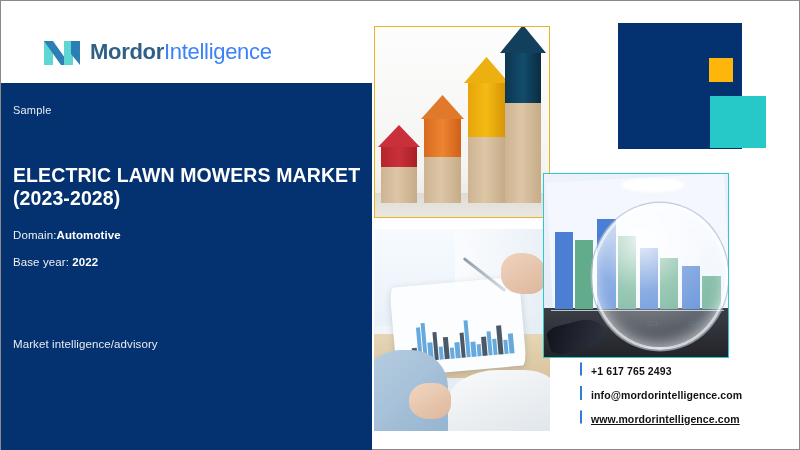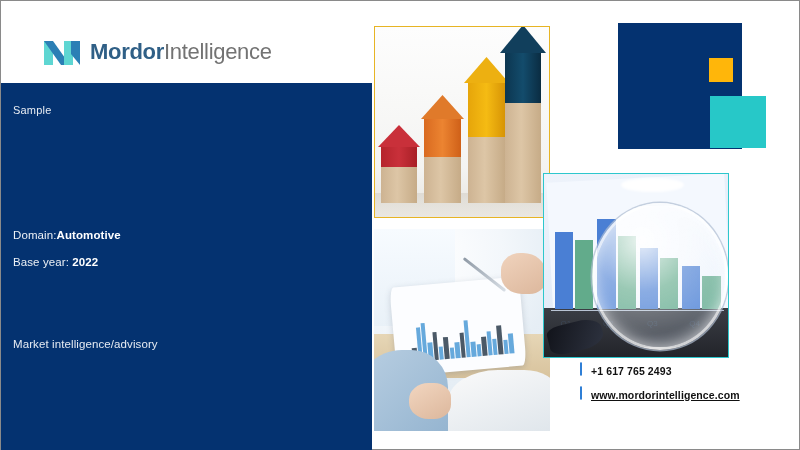--- a/index.html
+++ b/index.html
@@ -11,21 +11,21 @@
     overflow:hidden;
   }
   .page { position:absolute; inset:0; background:#fff; border:1px solid #8a8a8a; }
 
   
   .header { position:absolute; left:0; top:0; width:372px; height:82px; background:#fff; }
   .logo-wrap { position:absolute; left:42px; top:32px; display:flex; align-items:center; gap:9px; }
   .logo-mark { width:38px; height:38px; position:relative; }
   .logo-text { font-size:22px; letter-spacing:-0.3px; white-space:nowrap; }
   .logo-text .b { font-weight:bold; color:#2f5f86; }
-  .logo-text .l { font-weight:400; color:#737373; }
+  .logo-text .l { font-weight:400; color:#3b82f6; }
 
   
   .navy { position:absolute; left:0; top:82px; width:371px; height:367px; background:#043270; }
   .sample { position:absolute; left:12px; top:103px; color:#e8ecf2; font-size:11px; letter-spacing:.2px; }
   .title { position:absolute; left:12px; top:163px; width:350px; color:#ffffff; font-weight:bold;
            font-size:19.5px; line-height:23px; letter-spacing:.1px; }
   .meta { position:absolute; left:12px; top:228px; width:340px; color:#ecf0f5; font-size:11.5px; }
   .meta .row { margin-bottom:15px; letter-spacing:.1px; }
   .meta .row b { color:#ffffff; }
   .tagline { position:absolute; left:12px; top:337px; color:#e6ebf2; font-size:11.5px; letter-spacing:.1px; }
@@ -127,20 +127,21 @@
         </svg>
       </div>
       <div class="logo-text">
         <span class="b">Mordor</span><span class="l">Intelligence</span>
       </div>
     </div>
   </div>
 
   <div class="navy"></div>
   <div class="sample">Sample</div>
+  <div class="title">ELECTRIC LAWN MOWERS MARKET (2023-2028)</div>
 
   <div class="meta">
     <div class="row">
       <span>Domain:</span><b>Automotive</b>
     </div>
     <div class="row">
       <span>Base year:</span> <b>2022</b>
     </div>
   </div>
 
@@ -252,19 +253,23 @@
 
   <div class="sw sw-navy" style="background:#043270;"></div>
   <div class="sw sw-amber" style="background:#ffb60a;"></div>
   <div class="sw sw-teal" style="background:#27c8c8;"></div>
 
   <div class="contact">
     <div class="c-row">
       <span class="c-ico"><span class="ico-phone"></span></span>
       <span>+1 617 765 2493</span>
     </div>
+    <div class="c-row">
+      <span class="c-ico"><span class="ico-mail"></span></span>
+      <span>info@mordorintelligence.com</span>
+    </div>
     <div class="c-row link">
       <span class="c-ico"><span class="ico-mon"></span><span class="ico-mon-base"></span></span>
       <span>www.mordorintelligence.com</span>
     </div>
   </div>
 
 </div>
 
 </body></html>

